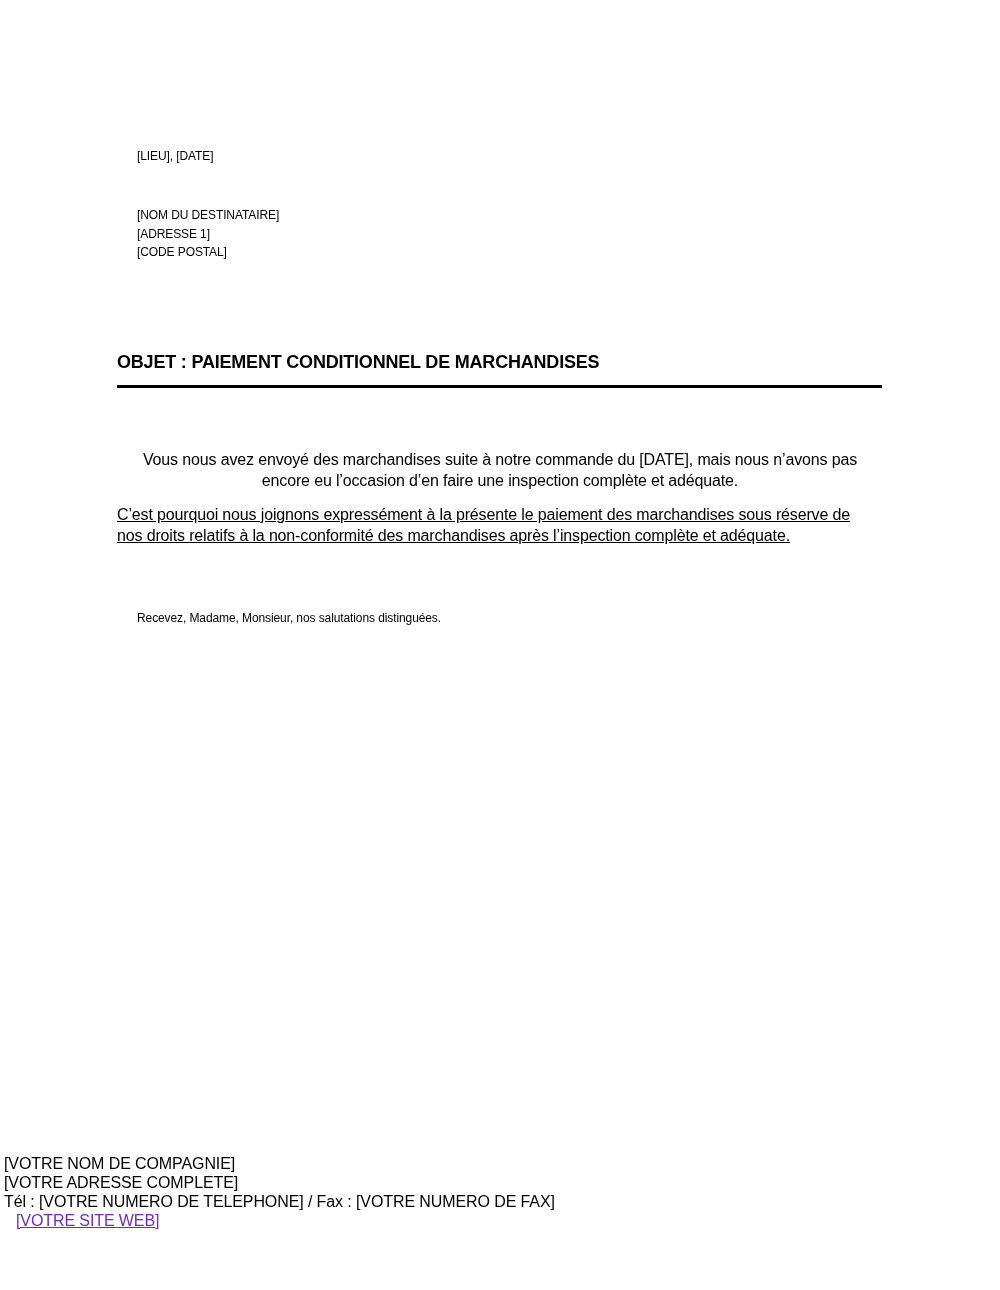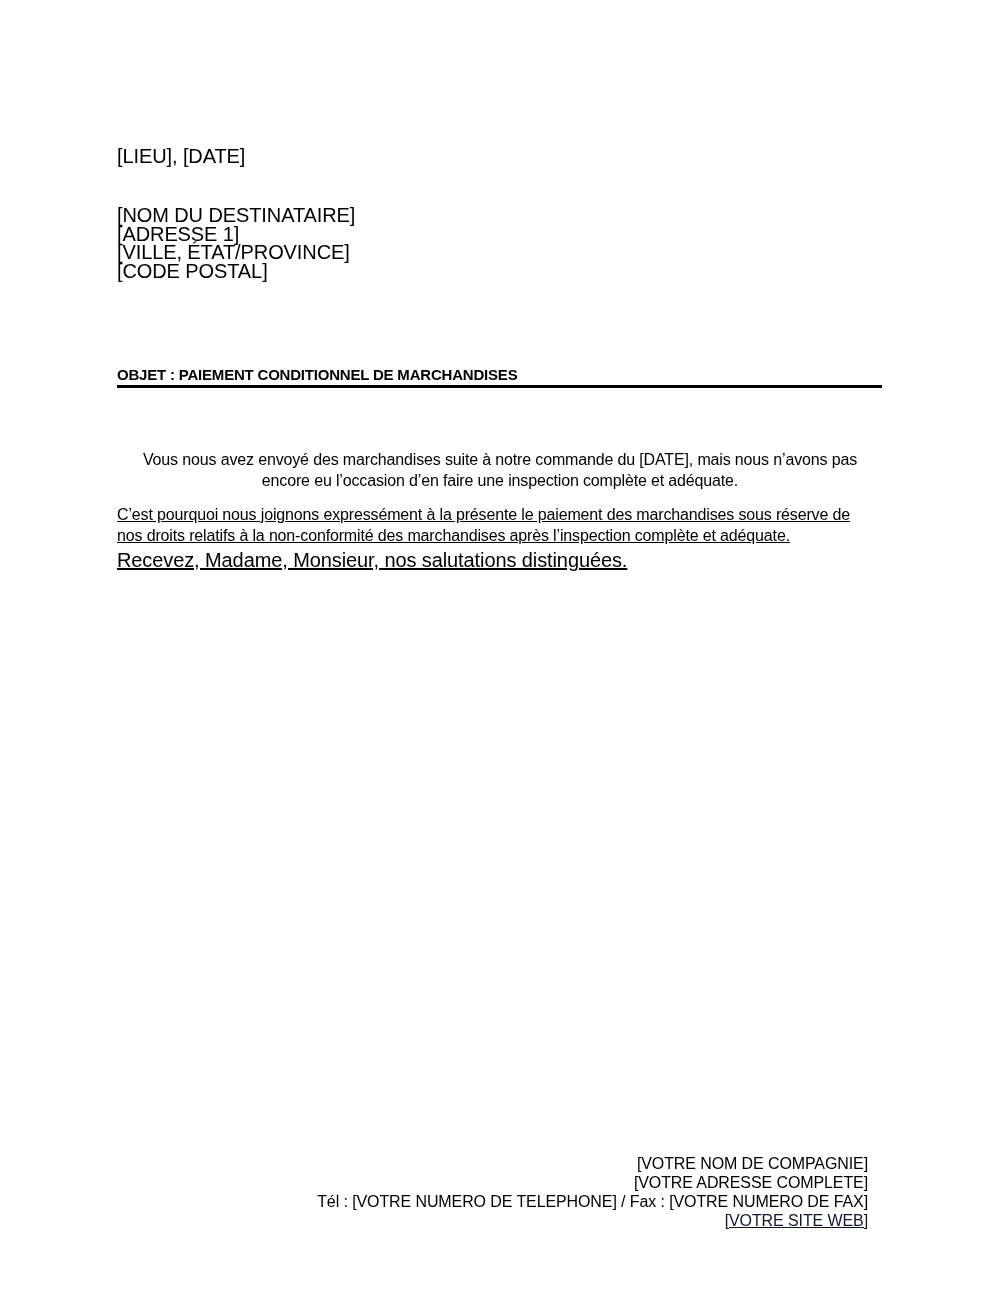--- a/index.html
+++ b/index.html
@@ -8,71 +8,71 @@
     position: relative;
     width: 1000px;
     height: 1290px;
     margin: 0 auto;
     background: #ffffff;
     font-family: "Liberation Sans", "DejaVu Sans", sans-serif;
     color: #000000;
     overflow: hidden;
   }
   .block { position: absolute; left: 117px; width: 766px; }
-  .line16 { font-size: 20px; line-height: 18.6px; letter-spacing: -0.1px; }
+  .line16 { font-size: 12px; line-height: 18.6px; letter-spacing: -0.1px; margin-left: 20px; }
   .place-date { top: 147px; }
   .recipient { top: 206px; }
   .subject {
-    top: 365px;
-    font-size: 15px;
+    top: 353px;
+    font-size: 18px;
     font-weight: bold;
     letter-spacing: -0.2px;
     line-height: 19px;
   }
   .subject-rule {
     position: absolute;
     top: 385px;
     left: 117px;
     width: 765px;
     height: 3px;
     background: #000000;
   }
   .salutation { top: 411px; }
   .para { white-space: pre-line; font-size: 16px; line-height: 20.5px; letter-spacing: -0.15px; }
   .para1 { top: 450px; text-align: center; }
   .para2 { top: 505px; text-decoration: underline; }
-  .closing { top: 551px; text-decoration: underline; }
+  .closing { top: 609px; }
   .signature { top: 672px; }
   .footer {
     position: absolute;
-    left: 17px;
+    left: 4px;
     top: 1155px;
     width: 851px;
-    text-align: right;
+    text-align: left;
     font-size: 16px;
     line-height: 18.9px;
     letter-spacing: -0.1px;
   }
   .weblink {
-    color: #0f172a;
+    color: #6d28d9;
     text-decoration: underline;
     cursor: pointer;
+    margin-left: 12px;
   }
 </style>
 </head>
 <body>
 
 <div class="page">
 
   <div class="block line16 place-date">[LIEU], [DATE]</div>
 
   <div class="block line16 recipient">
     <div>[NOM DU DESTINATAIRE]</div>
     <div>[ADRESSE 1]</div>
-    <div>[VILLE, ÉTAT/PROVINCE]</div>
     <div>[CODE POSTAL]</div>
   </div>
 
   <div class="block subject">OBJET : PAIEMENT CONDITIONNEL DE MARCHANDISES</div>
 
   <div class="subject-rule"></div>
 
 
   <div class="block para para1">Vous nous avez envoyé des marchandises suite à notre commande du [DATE], mais nous n’avons pas
 encore eu l’occasion d’en faire une inspection complète et adéquate.</div>

